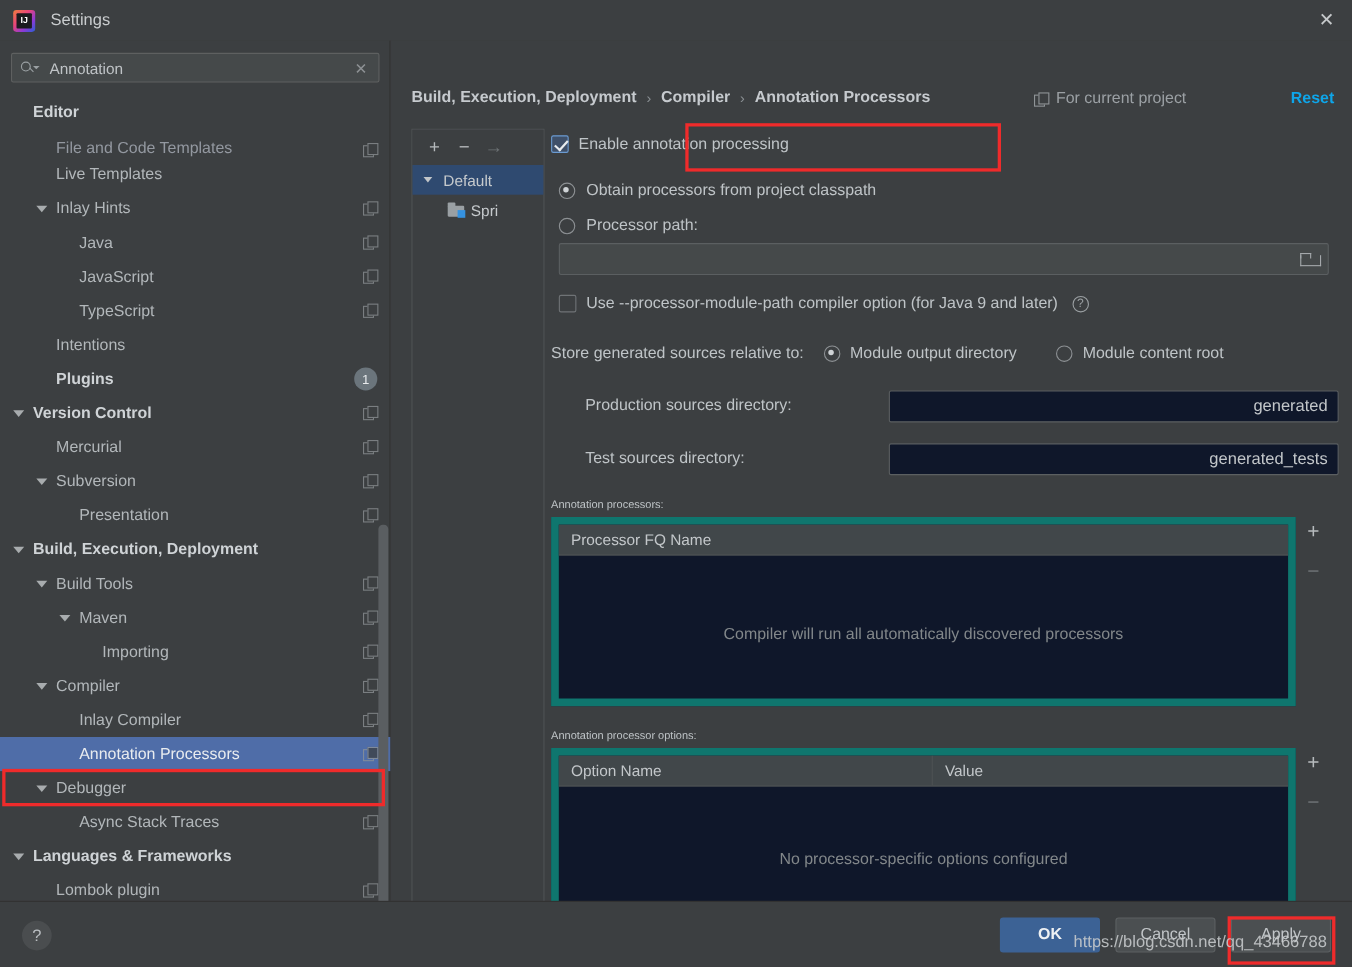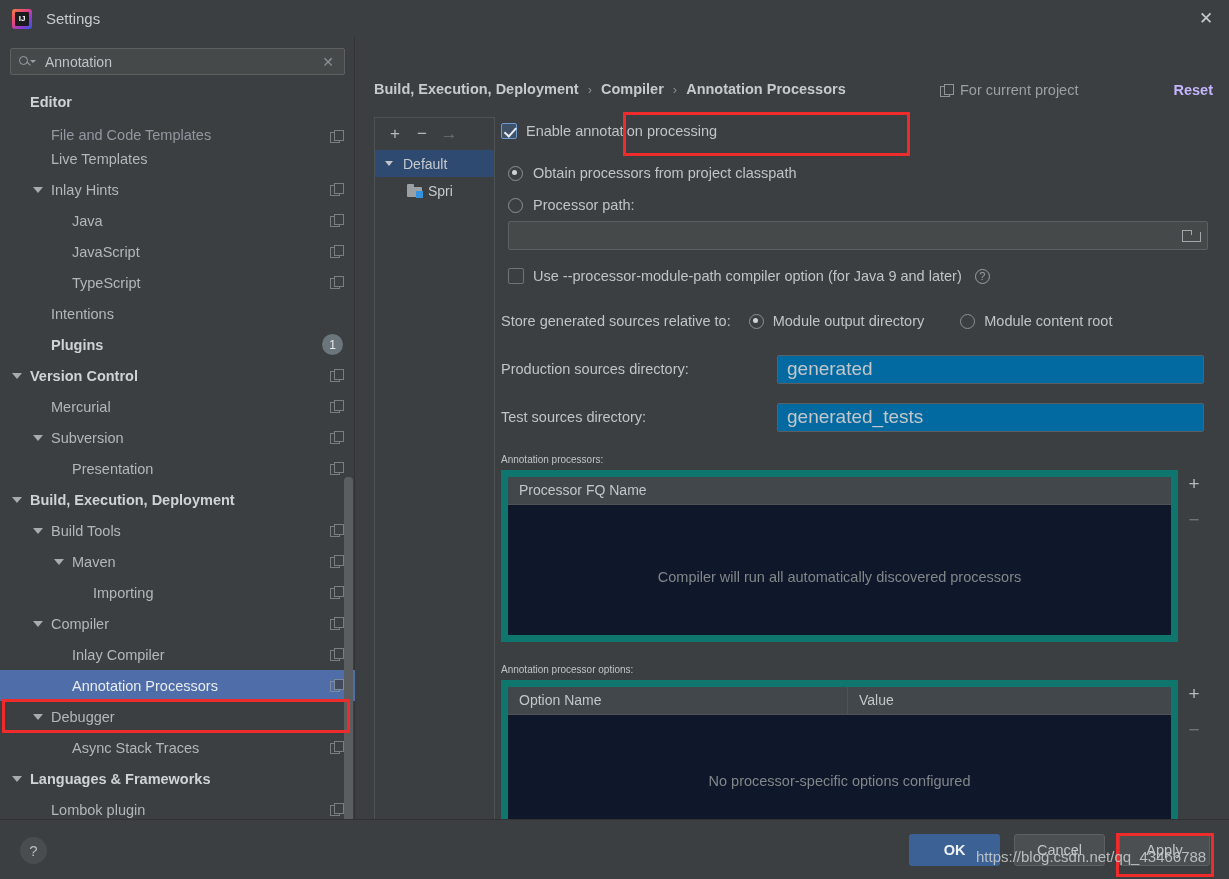--- a/index.html
+++ b/index.html
@@ -136,21 +136,21 @@
   .proj-icon { width: 13px; height: 13px; position: relative; flex: none; }
   .proj-icon::before {
     content: ""; position: absolute; left: 0; top: 2px; width: 8px; height: 9px;
     border: 1.3px solid #8f9497;
   }
   .proj-icon::after {
     content: ""; position: absolute; left: 4px; top: 0; width: 8px; height: 9px;
     border: 1.3px solid #8f9497; background: #3c3f41;
   }
   .reset-link {
-    position: absolute; right: 16px; top: 45px; color: #c4b5fd;
+    position: absolute; right: 16px; top: 45px; color: #0ea5e9;
     font-size: 14.5px; font-weight: bold; cursor: pointer;
   }
 
   
   .module-panel {
     position: absolute; left: 18px; top: 80px; width: 121px; height: 719px;
     background: #3c3f41; border: 1px solid #4e5254;
   }
   .module-toolbar {
     height: 32px; display: flex; align-items: center; gap: 5px; padding-left: 9px;
@@ -243,26 +243,26 @@
   .help-circle {
     width: 15px; height: 15px; border-radius: 50%; border: 1.3px solid #9ba0a3;
     color: #9ba0a3; font-size: 11px; display: inline-flex; align-items: center;
     justify-content: center; margin-left: 4px; cursor: pointer;
   }
 
   .store-row { display: flex; align-items: center; height: 30px; margin-top: 16px; }
   .store-label { color: #bfc4c7; font-size: 14.5px; }
   .store-opt { display: flex; align-items: center; gap: 9px; }
 
-  .dir-row { display: flex; align-items: center; height: 30px; margin-top: 18px; }
+  .dir-row { display: flex; align-items: center; height: 30px; margin-top: 18px; margin-left: 31px; }
   .dir-label { color: #bfc4c7; font-size: 14.5px; width: 276px; flex: none; }
   .dir-input {
-    width: 427px; height: 29px; background: #0369a1; border: 1px solid #5b5f61;
-    border-radius: 2px; color: #c3c7ca; font-size: 19px; padding: 0 9px;
-    line-height: 27px; outline: none; font-family: "Liberation Sans", sans-serif;
+    width: 427px; height: 29px; background: #0f172a; border: 1px solid #5b5f61;
+    border-radius: 2px; color: #c3c7ca; font-size: 15px; padding: 0 9px;
+    line-height: 27px; outline: none; font-family: "Liberation Sans", sans-serif; text-align: right;
   }
 
   .section-label { color: #bfc4c7; font-size: 10px; margin-top: 22px; }
 
   .table-wrap { display: flex; margin-top: 5px; }
   .table-box {
     width: 677px; background: #0f172a; border: 7px solid #0f766e; position: relative;
   }
   .table-head {
     height: 28px; display: flex; background: #41474a; border-bottom: 1px solid #4e5254;

